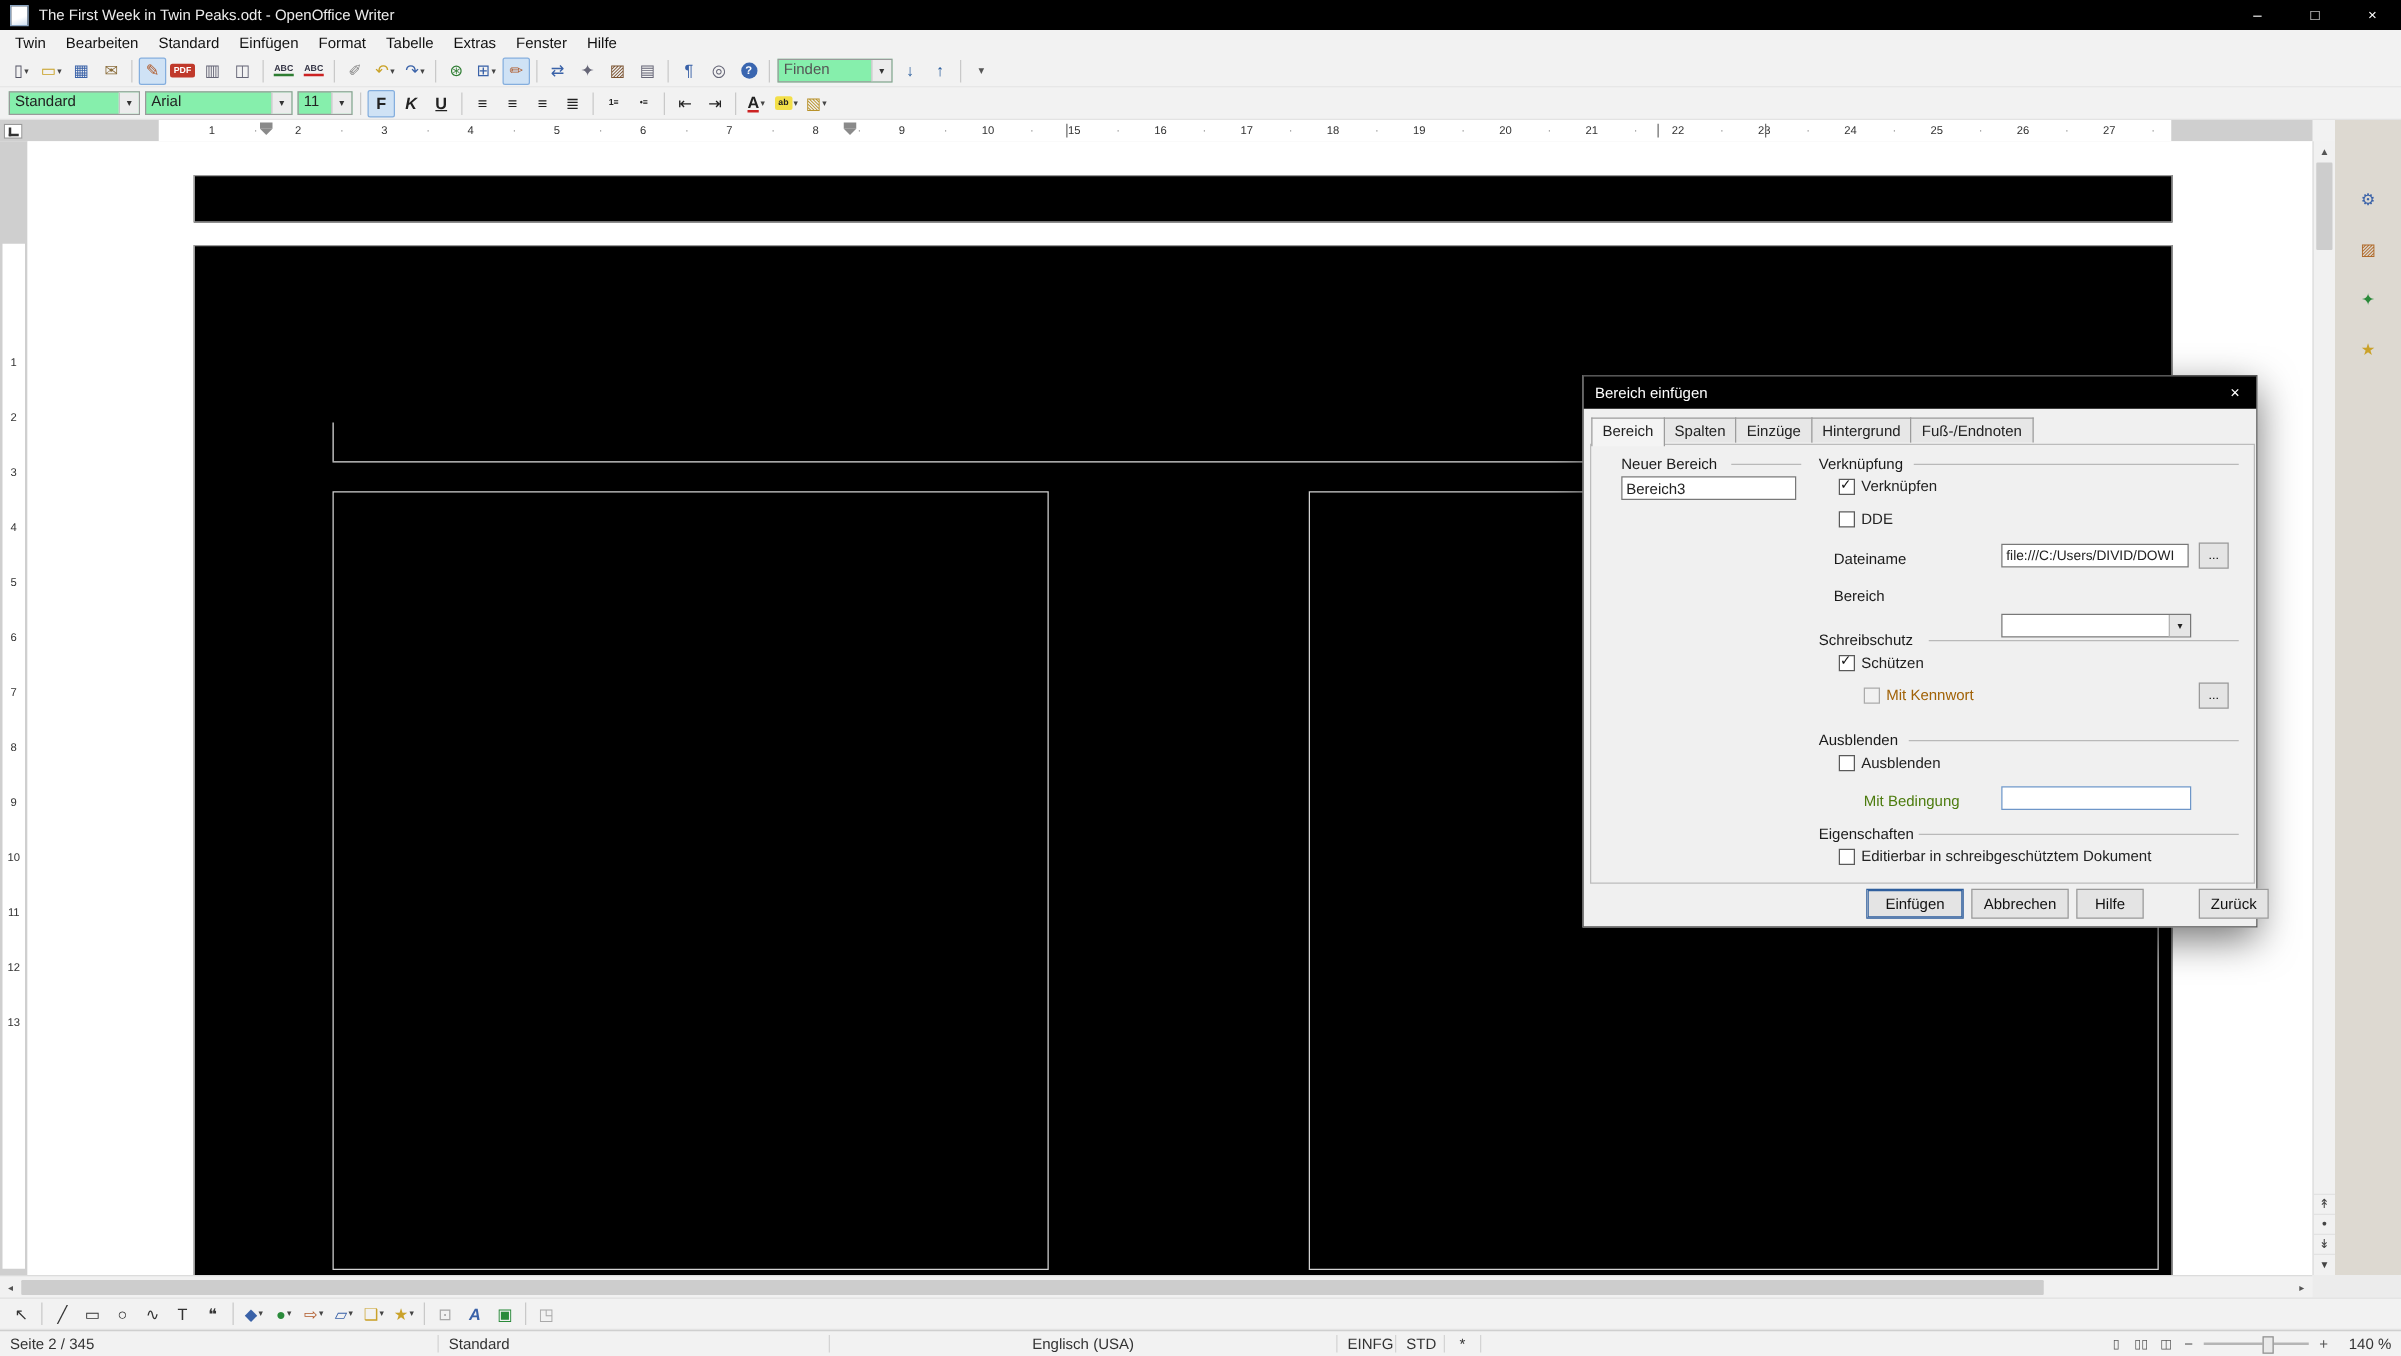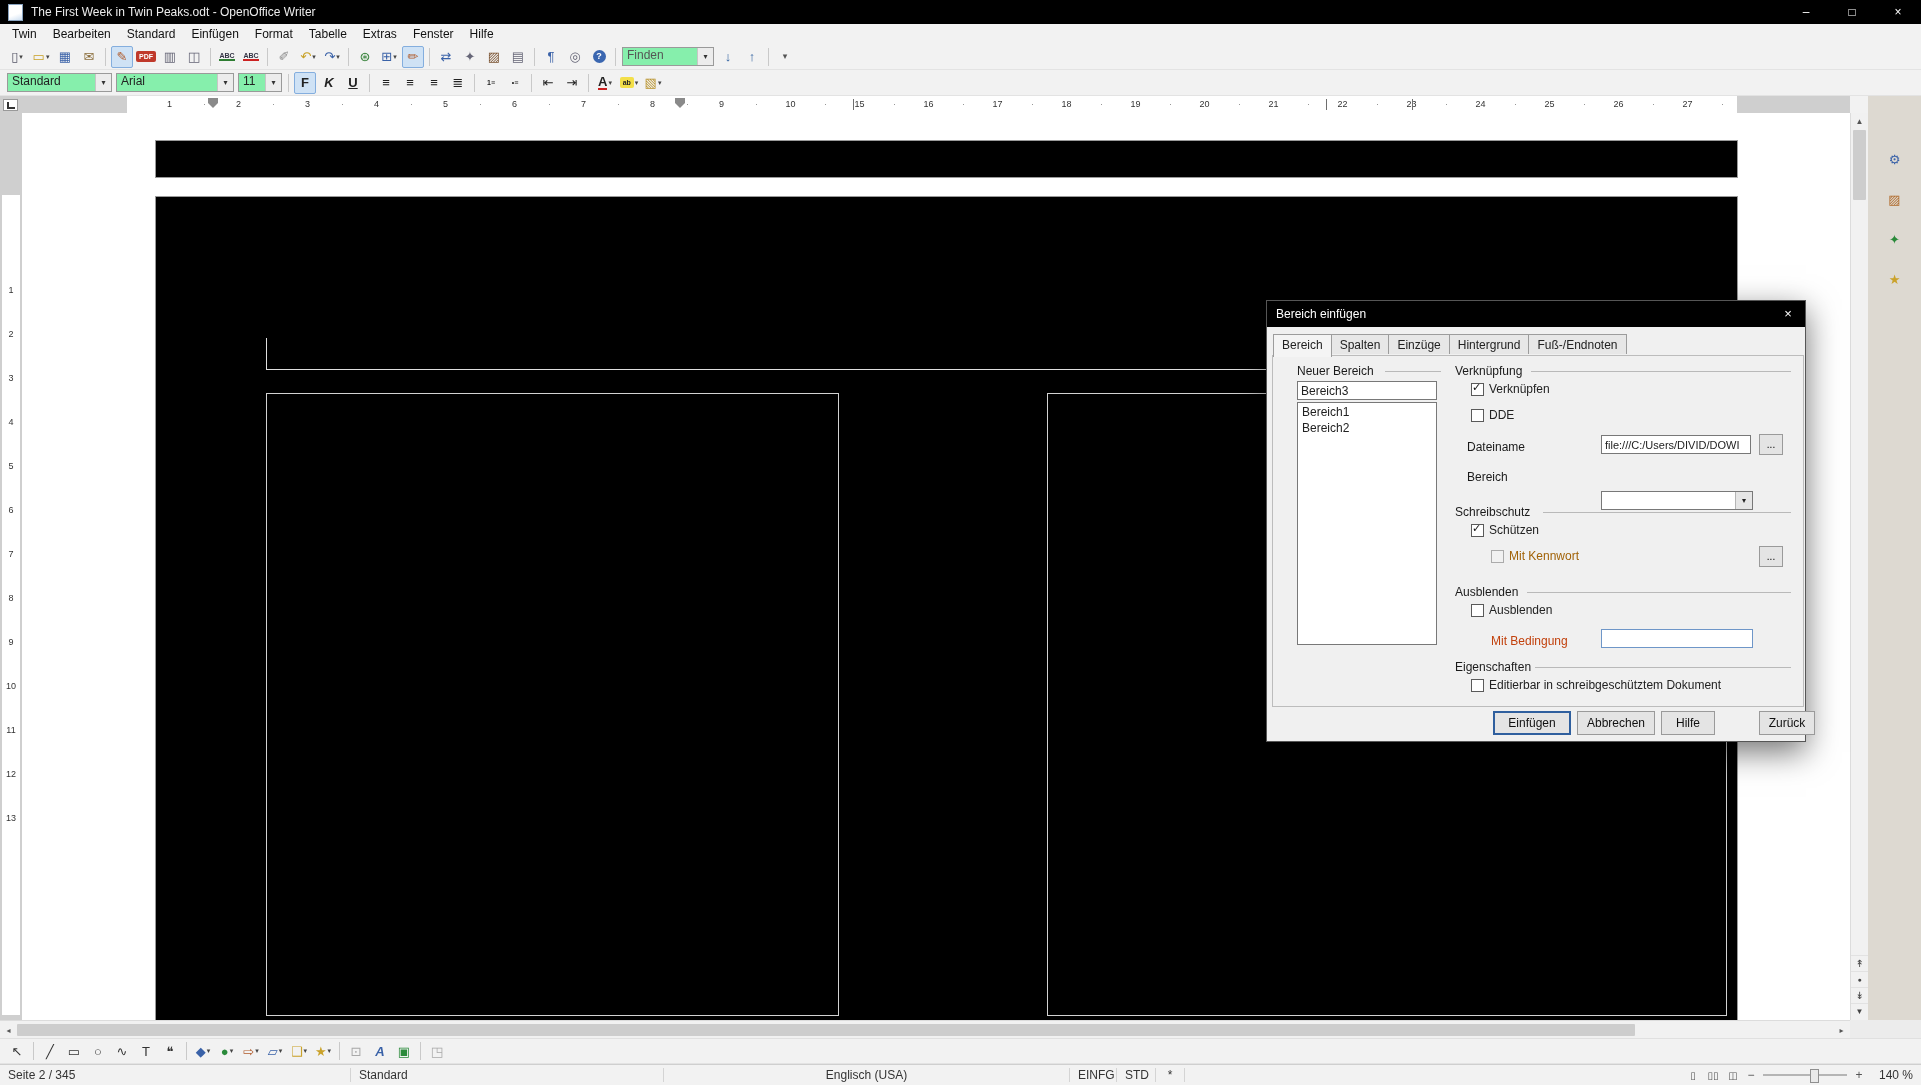--- a/index.html
+++ b/index.html
@@ -75,21 +75,21 @@
   .dialog{background:#f0f0f0;border:1px solid #565656;box-shadow:0 10px 30px rgba(0,0,0,.55);box-sizing:border-box;z-index:50;font-size:12px}
   .dtitle{height:26px;background:#000;color:#fff;display:flex;align-items:center;padding:0 2px 0 9px;font-size:12px}
   .dclose{margin-left:auto;width:30px;text-align:center;font-size:13px;line-height:24px}
   .dtabs{position:absolute;left:6px;top:33px;height:39px;white-space:nowrap}
   .dtab{display:inline-block;padding:3px 8px 2px;border:1px solid #9c9c9c;border-bottom:none;background:#e7e7e7;margin-right:-1px;position:relative;font-size:12px}
   .dtab.active{background:#f4f4f4;padding-bottom:5px;z-index:2}
   .dpanel{border:1px solid #bcbcbc;background:#f0f0f0}
   .ghead{font-size:12px;color:#1a1a1a;background:#f0f0f0;padding-right:3px;z-index:2}
   .gline{height:1px;background:#b9b9b9}
   .dlabel{color:#1a1a1a}
-  .dlabel.dim{color:#c2410c}
+  .dlabel.dim{color:#4d7c0f}
   .dinput{background:#fff;border:1px solid #787878;box-sizing:border-box;display:flex;align-items:center;padding:0 3px;font-size:11px;overflow:hidden;white-space:nowrap}
   .dinput.blue{border-color:#6e96c8}
   .dcombo{background:#fff;border:1px solid #787878;box-sizing:border-box;position:relative}
   .dcombo .dd{position:absolute;right:0;top:0;bottom:0;width:16px;background:#e6e6e6;border-left:1px solid #b5b5b5;display:flex;align-items:center;justify-content:center;font-size:8px}
   .dlist{background:#fff;border:1px solid #787878;box-sizing:border-box;padding-top:1px}
   .ditem{font-size:12px;padding:0 4px;height:16px;line-height:16px}
   .dotbtn{background:#e4e4e4;border:1px solid #9a9a9a;font-size:10px;line-height:1;padding:0;font-family:inherit}
   .dbtn{height:24px;background:#e4e4e4;border:1px solid #9a9a9a;font-size:12px;color:#111;padding:0;font-family:inherit}
   .dbtn.default{border:1px solid #2f5f9e;box-shadow:inset 0 0 0 1px #2f5f9e}
   .cb{display:flex;align-items:center;gap:5px}
@@ -541,25 +541,20 @@
     <div class="dtabs">
       
     <span class="dtab active">Bereich</span><span class="dtab">Spalten</span><span class="dtab">Einzüge</span><span class="dtab">Hintergrund</span><span class="dtab">Fuß-/Endnoten</span></div>
     <div class="dpanel abs" style="left:5px;top:54px;width:530px;height:350px"></div>
 
     <span class="ghead abs" style="left:30px;top:63px">Neuer Bereich</span>
     <div class="gline abs" style="left:118px;top:70px;width:56px"></div>
     <div class="dinput abs" style="left:30px;top:80px;width:140px;height:19px;font-size:12px">
       <span>Bereich3</span>
     </div>
-    <div class="dlist abs" style="left:30px;top:101px;width:140px;height:243px">
-
-    <div class="ditem">Bereich1</div>
-        <div class="ditem">Bereich2</div>
-      </div>
 
     <span class="ghead abs" style="left:188px;top:63px">Verknüpfung</span>
     <div class="gline abs" style="left:264px;top:70px;width:260px"></div>
     <label class="cb abs" style="left:204px;top:81px">
       <span class="box checked"></span>
       <span class="cbl">Verknüpfen</span>
     </label>
     <label class="cb abs" style="left:204px;top:107px">
       <span class="box"></span>
       <span class="cbl">DDE</span>

